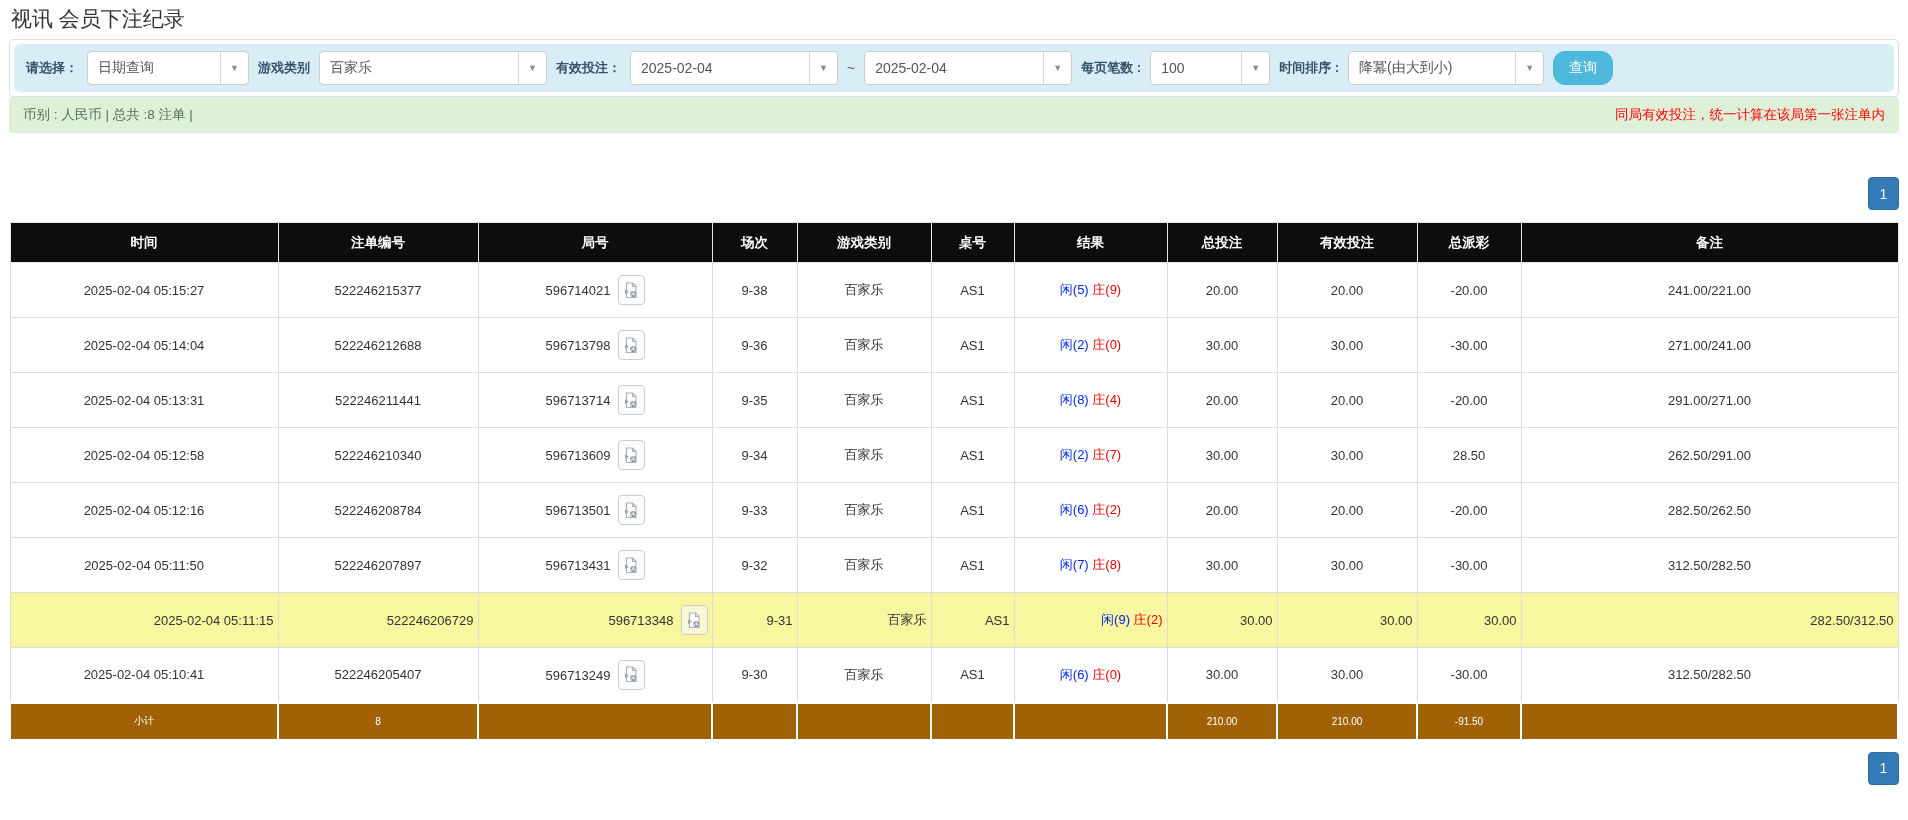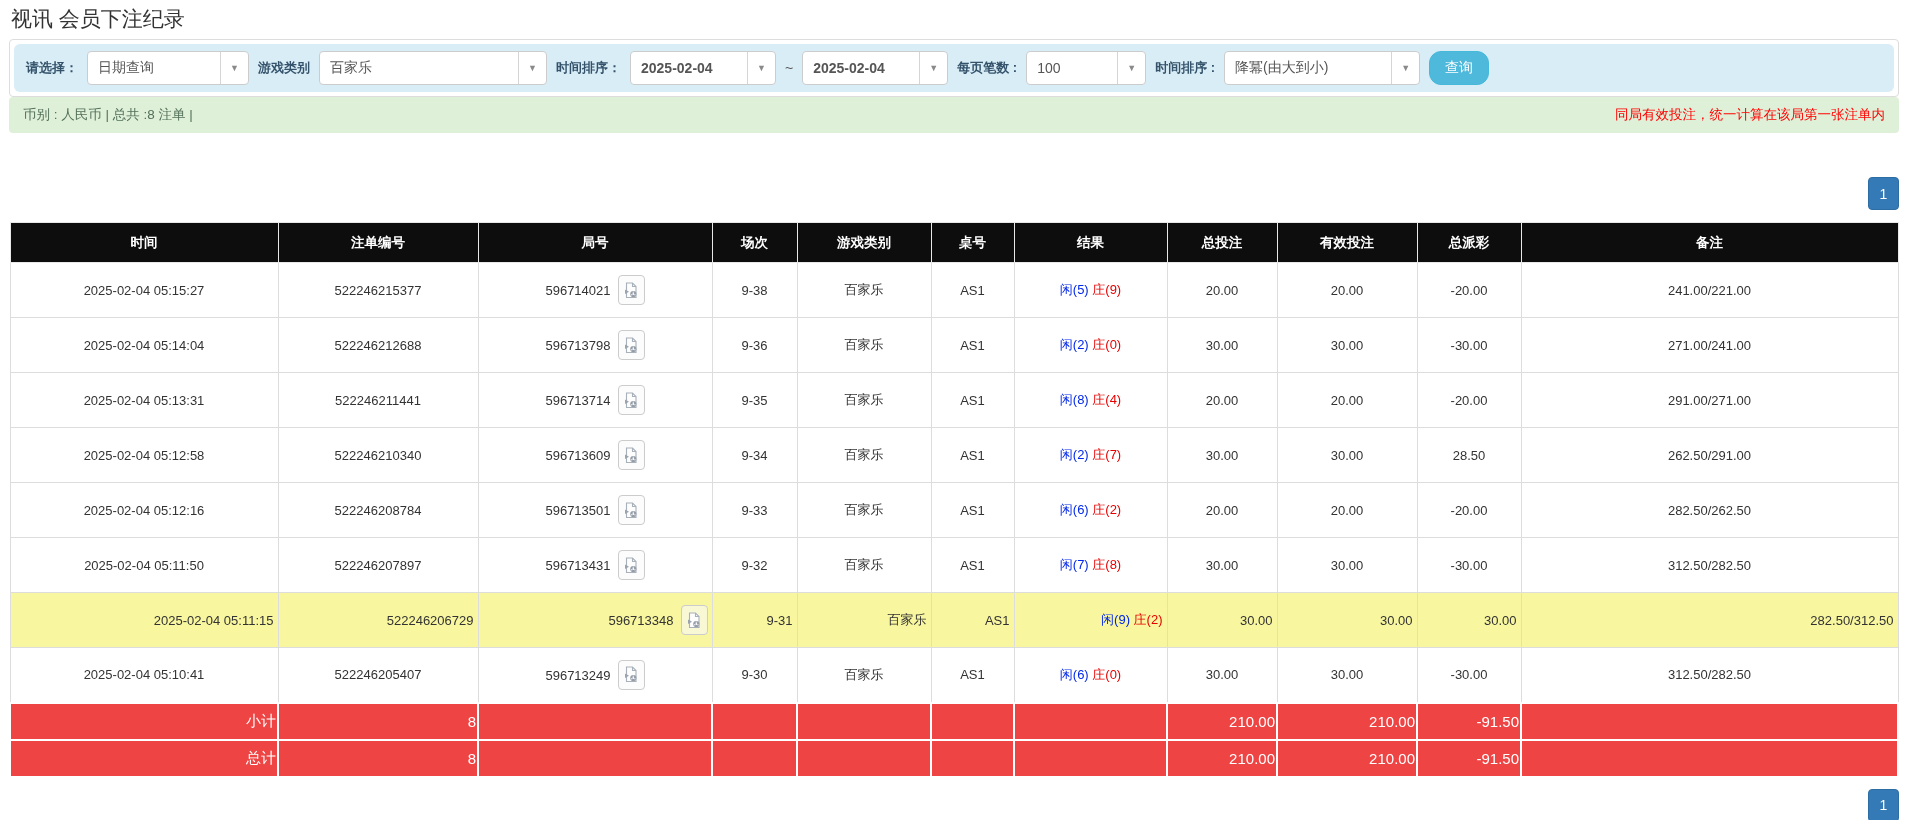--- a/index.html
+++ b/index.html
@@ -30,21 +30,21 @@
     background: #fff; border: 1px solid #ccc; border-radius: 4px;
     height: 34px; display: flex; align-items: stretch; cursor: pointer;
   }
   .combo .val { padding: 0 10px; font-size: 14px; color: #555; flex: 1; display: flex; align-items: center; white-space: nowrap; overflow: hidden; }
   .combo .arrow {
     width: 28px; border-left: 1px solid #d5d5d5; display: flex; align-items: center; justify-content: center;
     color: #8a8a8a; font-size: 9px;
   }
   .w-select   { width: 162px; }
   .w-game     { width: 228px; }
-  .w-date     { width: 146px; font-weight: bold; }
+  .w-date     { width: 208px; }
   .w-pagesize { width: 120px; }
   .w-sort     { width: 196px; }
   .tilde { color: #555; font-size: 14px; }
   .search-btn {
     height: 34px; padding: 0 15px; border: 1px solid #46b8da; border-radius: 12px;
     background: #4fb9dc; color: #fff; font-size: 14px; cursor: pointer;
   }
   
   .summary-bar {
     background: #dff0d8; border-radius: 4px;
@@ -69,22 +69,22 @@
   table.records thead th {
     background: #0d0d0d; color: #fff; font-weight: bold; font-size: 13.5px;
     border: 1px solid #e8e8e8; padding: 0 4px; height: 40px; text-align: center;
   }
   table.records tbody td {
     border: 1px solid #ddd; height: 55px; padding: 0 4px;
     text-align: center; color: #333; background: #fff;
   }
   table.records tbody tr.highlight td { background: #f8f69e; text-align: right; }
   table.records tfoot td {
-    background: #ef4444; color: #fff; border: 2px solid #fff;
-    height: 37px; text-align: right; font-size: 15px;
+    background: #a16207; color: #fff; border: 2px solid #fff;
+    height: 37px; text-align: center; font-size: 10px;
   }
   .bet-blue { color: #2d77d0; }
   .neg-red { color: #ff0000; }
   .player-blue { color: #0026e8; }
   .banker-red { color: #e60000; }
   .video-btn {
     display: inline-flex; align-items: center; justify-content: center;
     width: 27px; height: 30px; margin-left: 7px; vertical-align: middle;
     border: 1px solid #ccc; border-radius: 4px; background: rgba(250,250,250,.6);
     cursor: pointer; padding: 0;
@@ -103,21 +103,21 @@
       <span class="val">日期查询</span>
       <span class="arrow">▼</span>
     </div>
 
     <span class="f-label">游戏类别</span>
     <div class="combo w-game">
       <span class="val">百家乐</span>
       <span class="arrow">▼</span>
     </div>
 
-    <span class="f-label">时间排序：</span>
+    <span class="f-label">有效投注：</span>
     <div class="combo w-date">
       <span class="val">2025-02-04</span>
       <span class="arrow">▼</span>
     </div>
     <span class="tilde">~</span>
     <div class="combo w-date">
       <span class="val">2025-02-04</span>
       <span class="arrow">▼</span>
     </div>
 
@@ -376,31 +376,18 @@
       <td></td>
         <td></td>
         <td></td>
       <td></td>
         <td></td>
       <td>210.00</td>
       <td>210.00</td>
       <td class="neg-red">-91.50</td>
       <td></td>
     </tr>
-    <tr>
-      <td>总计</td>
-      <td>8</td>
-      <td></td>
-        <td></td>
-        <td></td>
-      <td></td>
-        <td></td>
-      <td>210.00</td>
-      <td>210.00</td>
-      <td class="neg-red">-91.50</td>
-      <td></td>
-    </tr>
   </tfoot>
 </table>
 
 <div class="pagination-bottom">
   <button class="page-btn">1</button>
 </div>
 
 </body></html>

